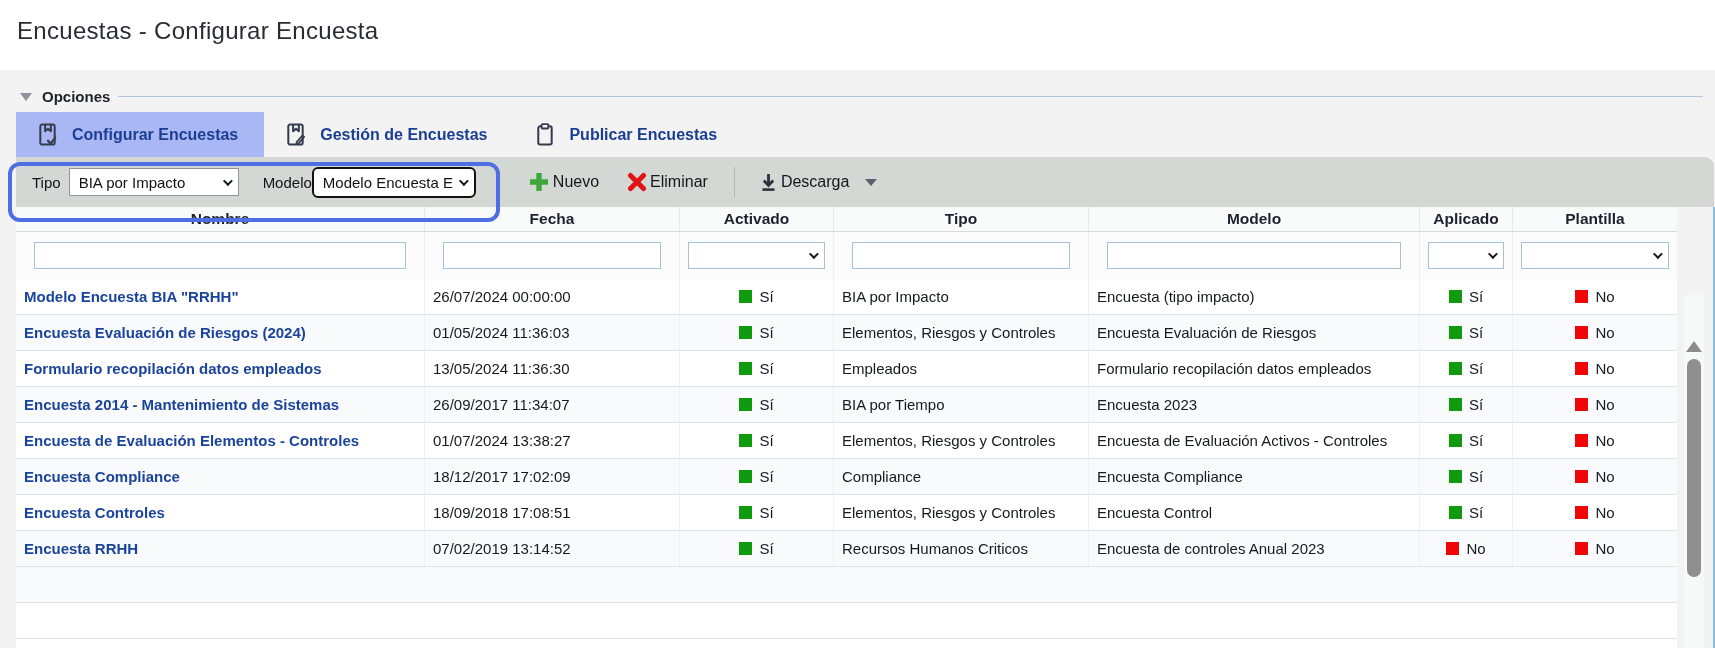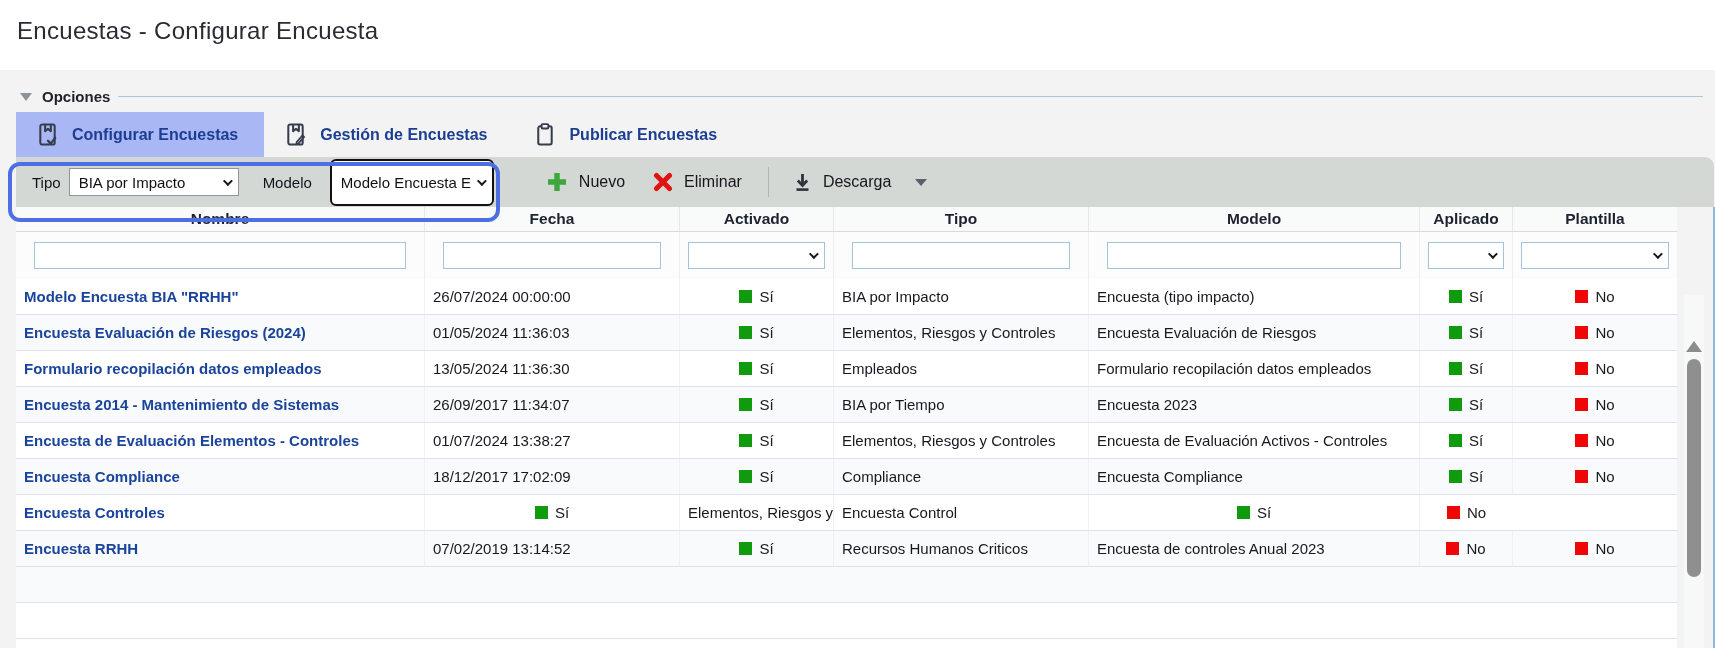--- a/index.html
+++ b/index.html
@@ -27,23 +27,23 @@
   .ticon svg { stroke:#353c4e; fill:none; }
 
   
   .toolbar { position:absolute; top:87px; left:16px; right:1px; height:50px; background:#d3d8d4; border-top-right-radius:9px; display:flex; align-items:center; }
   .annotation { position:absolute; left:8px; top:92px; width:492px; height:60px; border:4px solid #4e6ee3; border-radius:12px; z-index:6; pointer-events:none; }
   .tb-label { font-size:15px; color:#121419; }
   .l1 { margin-left:16px; }
   .l2 { margin-left:24px; }
   .fselect { background:#fff; display:flex; align-items:center; justify-content:space-between; font-size:15px; color:#0f1115; padding:0 8px 0 9px; }
   .sel-tipo { margin-left:8px; width:170px; height:28px; border:1px solid #8f959b; }
-  .sel-modelo { margin-left:18px; width:164px; height:47px; border:2.5px solid #121212; border-radius:6px; }
+  .sel-modelo { margin-left:0; width:164px; height:31px; border:2.5px solid #121212; border-radius:6px; }
   .chev { width:7px; height:7px; border-right:2.2px solid #15171b; border-bottom:2.2px solid #15171b; transform:rotate(45deg) translateY(-2px); flex:none; }
-  .tb-btn { display:flex; align-items:center; gap:11px; background:none; border:none; font-family:inherit; font-size:16px; color:#15171c; cursor:pointer; }
+  .tb-btn { display:flex; align-items:center; gap:3px; background:none; border:none; font-family:inherit; font-size:16px; color:#15171c; cursor:pointer; }
   .btn-nuevo { margin-left:52px; }
   .btn-eliminar { margin-left:28px; }
   .tb-divider { width:1px; height:30px; background:#aeb6ba; margin:0 24px 0 26px; }
   .caret-down { width:0; height:0; border-left:6px solid transparent; border-right:6px solid transparent; border-top:7px solid #58606a; margin-left:13px; }
 
   
   .table { position:absolute; top:137px; left:16px; width:1661px; bottom:0; background:#fff; }
   .grid { display:grid; grid-template-columns:409px 255px 154px 255px 331px 93px 164px; }
   .thead { height:25px; background:#f9fafa; border-bottom:1px solid #d5dbe0; }
   .th { display:flex; align-items:center; justify-content:center; font-size:15.5px; font-weight:700; color:#1d2230; border-right:1px solid #e4e8eb; cursor:pointer; }
@@ -316,20 +316,21 @@
       <span class="sq"></span>
               <span class="bool-text">Sí</span>
     </div>
     <div class="cell center boolcell no">
       <span class="sq"></span>
               <span class="bool-text">No</span>
     </div>
   </div>
           <div class="row grid">
     <div class="cell name-cell">Encuesta Controles</div>
+    <div class="cell">18/09/2018 17:08:51</div>
     <div class="cell center boolcell yes">
       <span class="sq"></span>
               <span class="bool-text">Sí</span>
     </div>
     <div class="cell">Elementos, Riesgos y Controles</div>
     <div class="cell">Encuesta Control</div>
     <div class="cell center boolcell yes">
       <span class="sq"></span>
               <span class="bool-text">Sí</span>
     </div>

